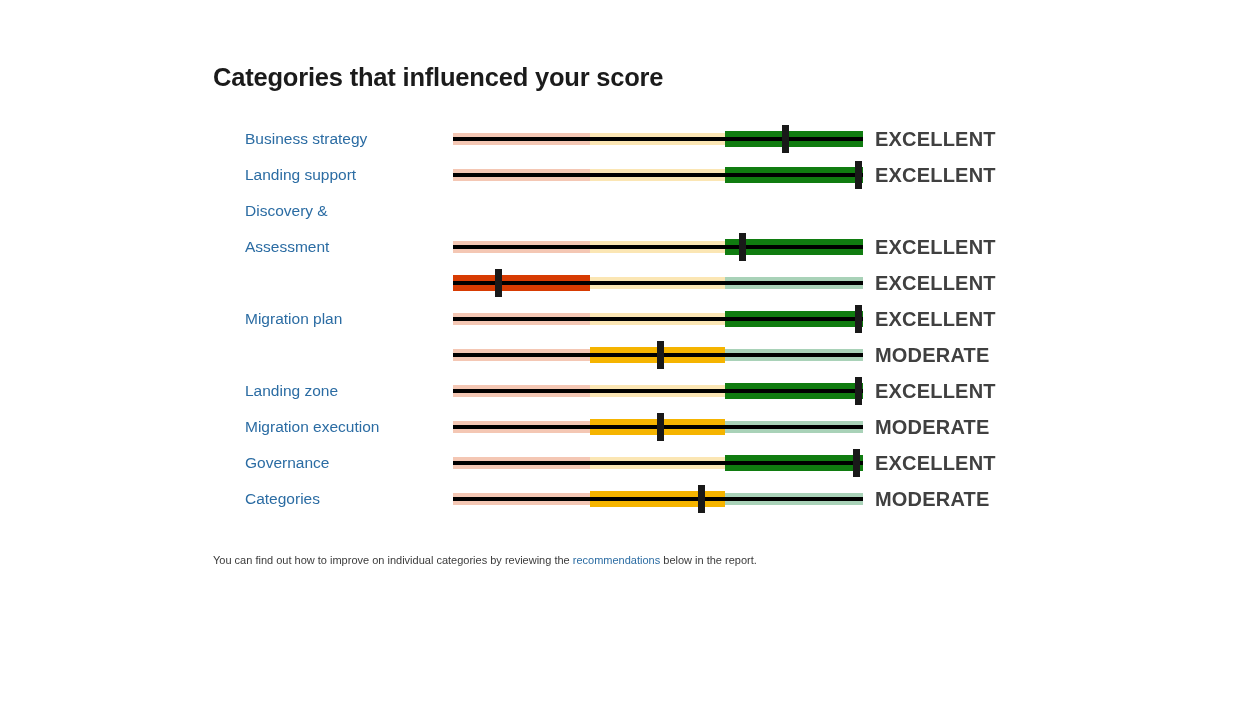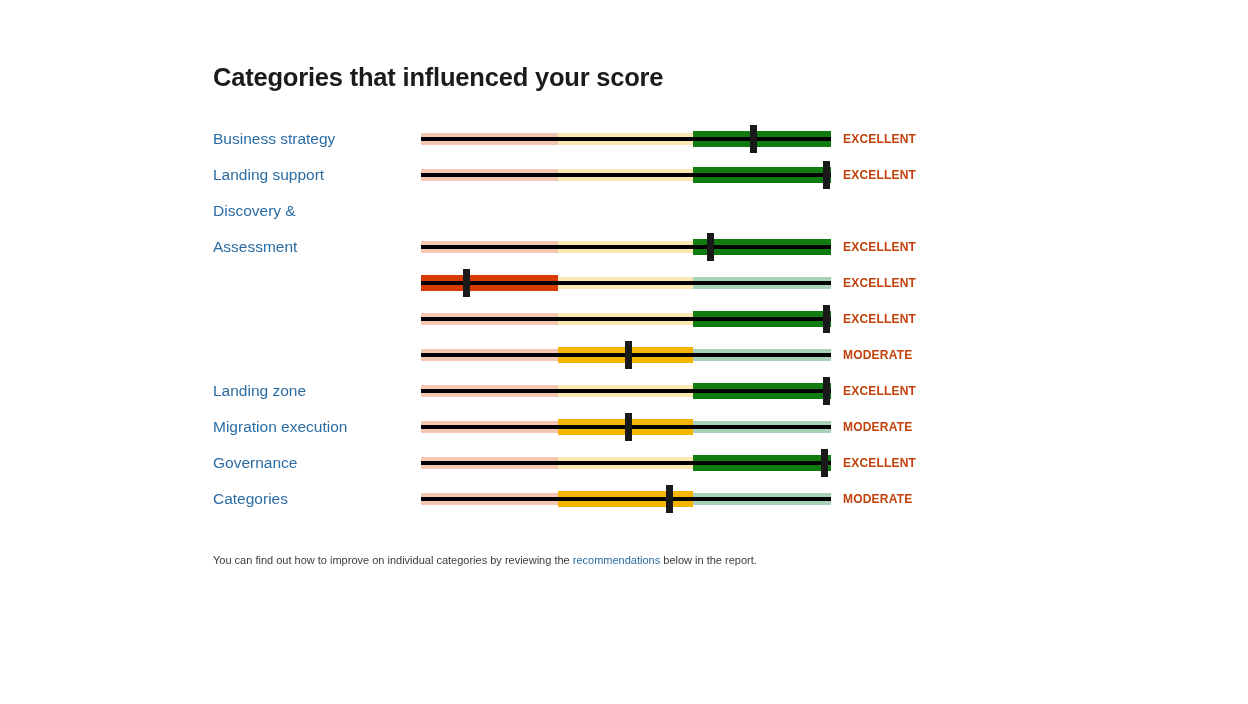--- a/index.html
+++ b/index.html
@@ -40,20 +40,21 @@
 
   
   .chart {
     position: relative;
     width: 760px;
   }
 
   .row {
     position: relative;
     height: 36px;
+    margin-left: 32px;
   }
   .row.tall { height: 72px; }
 
   .row-label {
     position: absolute;
     left: 0;
     top: 0;
     width: 200px;
     font-size: 15.5px;
     color: #2b6ca3;
@@ -108,23 +109,23 @@
     width: 7px;
     height: 28px;
     background: #191919;
     margin-left: -3.5px;
   }
 
   .rating {
     position: absolute;
     left: 630px;
     top: 0;
-    font-size: 12px;
+    font-size: 20px;
     font-weight: bold;
-    color: #c2410c;
+    color: #404040;
     line-height: 36px;
     letter-spacing: 0.2px;
     white-space: nowrap;
   }
   .row.tall .rating { top: 36px; }
 
   
   .footnote {
     margin-top: 30px;
     width: 820px;
@@ -192,20 +193,21 @@
               <div class="band active" style="left: 0%; width: 33.4%; background: rgb(215, 59, 2);"></div>
               <div class="band" style="left: 33.4%; width: 32.9%; background: rgb(251, 230, 180);"></div>
               <div class="band" style="left: 66.3%; width: 33.7%; background: rgb(169, 210, 184);"></div>
             </div>
             <div class="measure" style="width: 100%; background: rgb(0, 0, 0);"></div>
             <div class="marker" style="left: 11.2%; background: rgb(25, 25, 25);"></div>
           </div>
           <div class="rating">EXCELLENT</div>
         </div>
         <div class="row">
+          <div class="row-label">Migration plan</div>
           <div class="track">
             <div class="bands">
               <div class="band" style="left: 0%; width: 33.4%; background: rgb(244, 199, 180);"></div>
               <div class="band" style="left: 33.4%; width: 32.9%; background: rgb(251, 230, 180);"></div>
               <div class="band active" style="left: 66.3%; width: 33.7%; background: rgb(16, 124, 16);"></div>
             </div>
             <div class="measure" style="width: 100%; background: rgb(0, 0, 0);"></div>
             <div class="marker" style="left: 98.8%; background: rgb(25, 25, 25);"></div>
           </div>
           <div class="rating">EXCELLENT</div>

